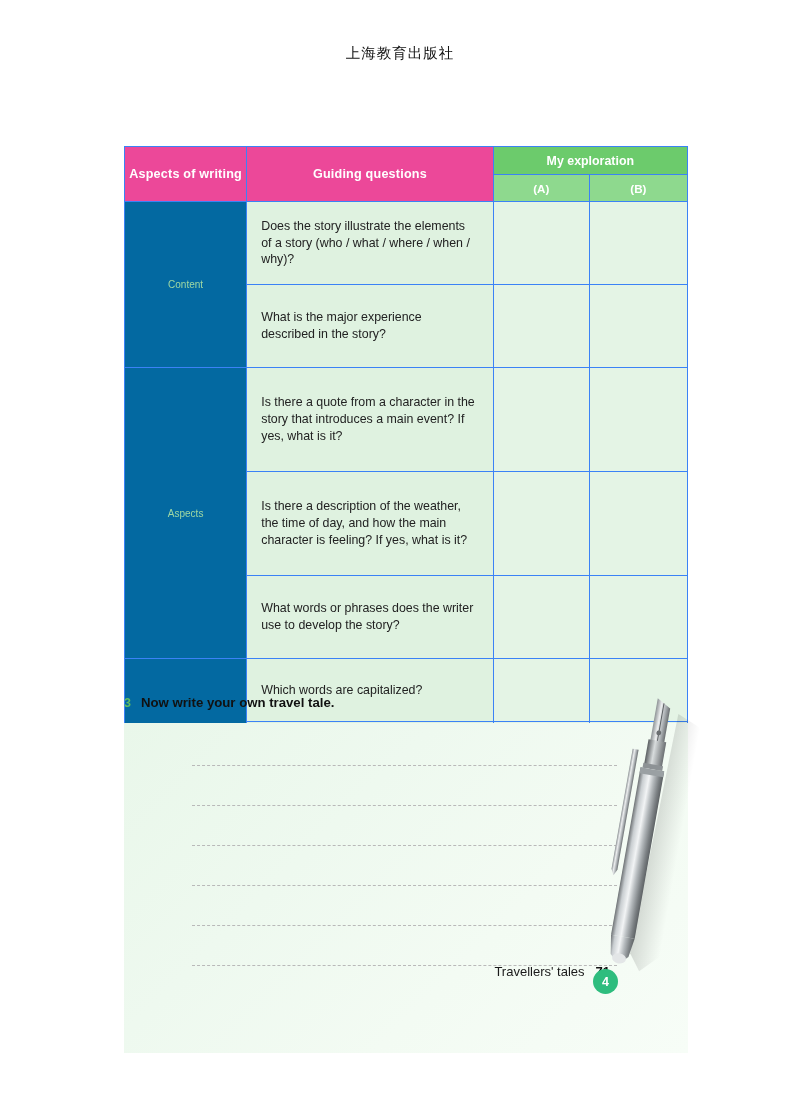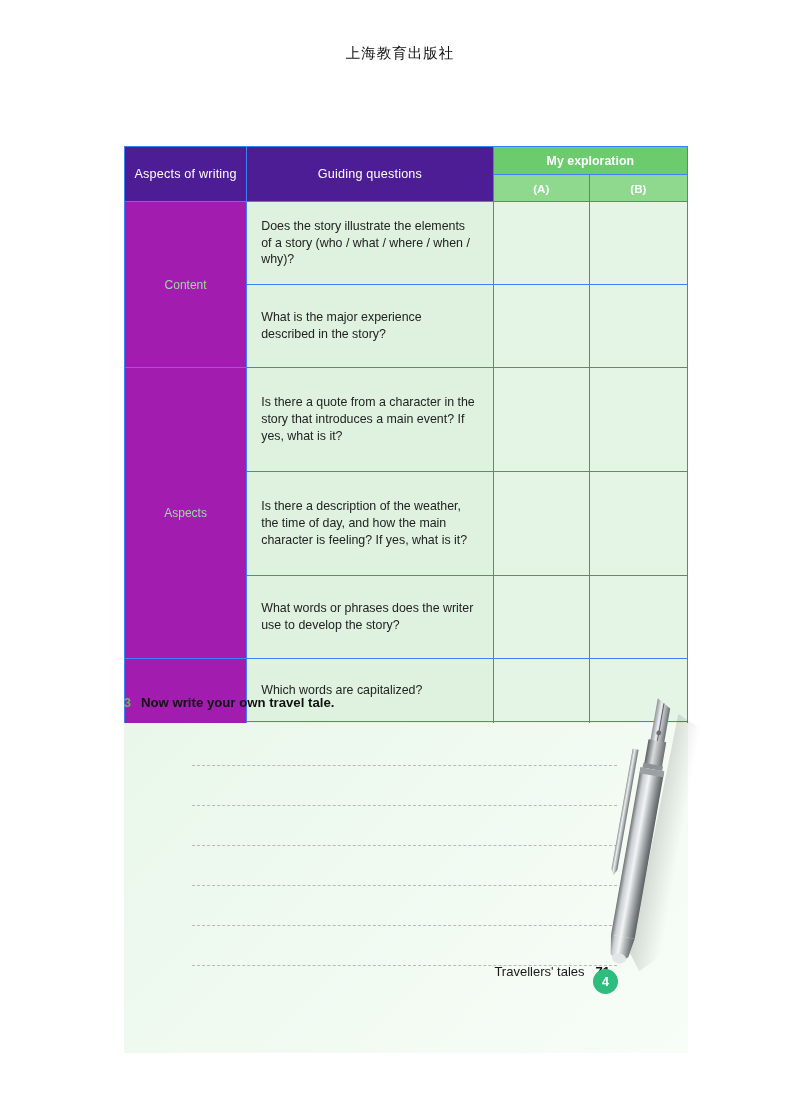--- a/index.html
+++ b/index.html
@@ -40,23 +40,23 @@
     width: 564px;
     table-layout: fixed;
   }
   table.exploration td, table.exploration th {
     padding: 0;
     margin: 0;
     border: 1px solid #3b82f6;
     vertical-align: middle;
   }
   .hdr {
-    background: #4c1d95;
+    background: #ec4899;
     color: #ffffff;
-    font-weight: normal;
+    font-weight: bold;
     text-align: center;
     font-size: 12.6px;
     letter-spacing: .2px;
   }
   .hdr-my {
     background: #6ccb6c;
     color: #ffffff;
     font-weight: bold;
     text-align: center;
     font-size: 12.4px;
@@ -64,24 +64,24 @@
   }
   .hdr-sub {
     background: #8ed98e;
     color: #ffffff;
     font-weight: bold;
     text-align: center;
     font-size: 11.6px;
     height: 26px;
   }
   .aspect-cell {
-    background: #a21caf;
+    background: #0369a1;
     color: #9fd8a3;
     text-align: center;
-    font-size: 12px;
+    font-size: 10px;
     width: 122px;
   }
   .q-cell {
     background: #dff2e0;
     color: #222222;
     font-size: 12.4px;
     line-height: 1.36;
     padding: 10px 14px 10px 14px !important;
     width: 245px;
   }

